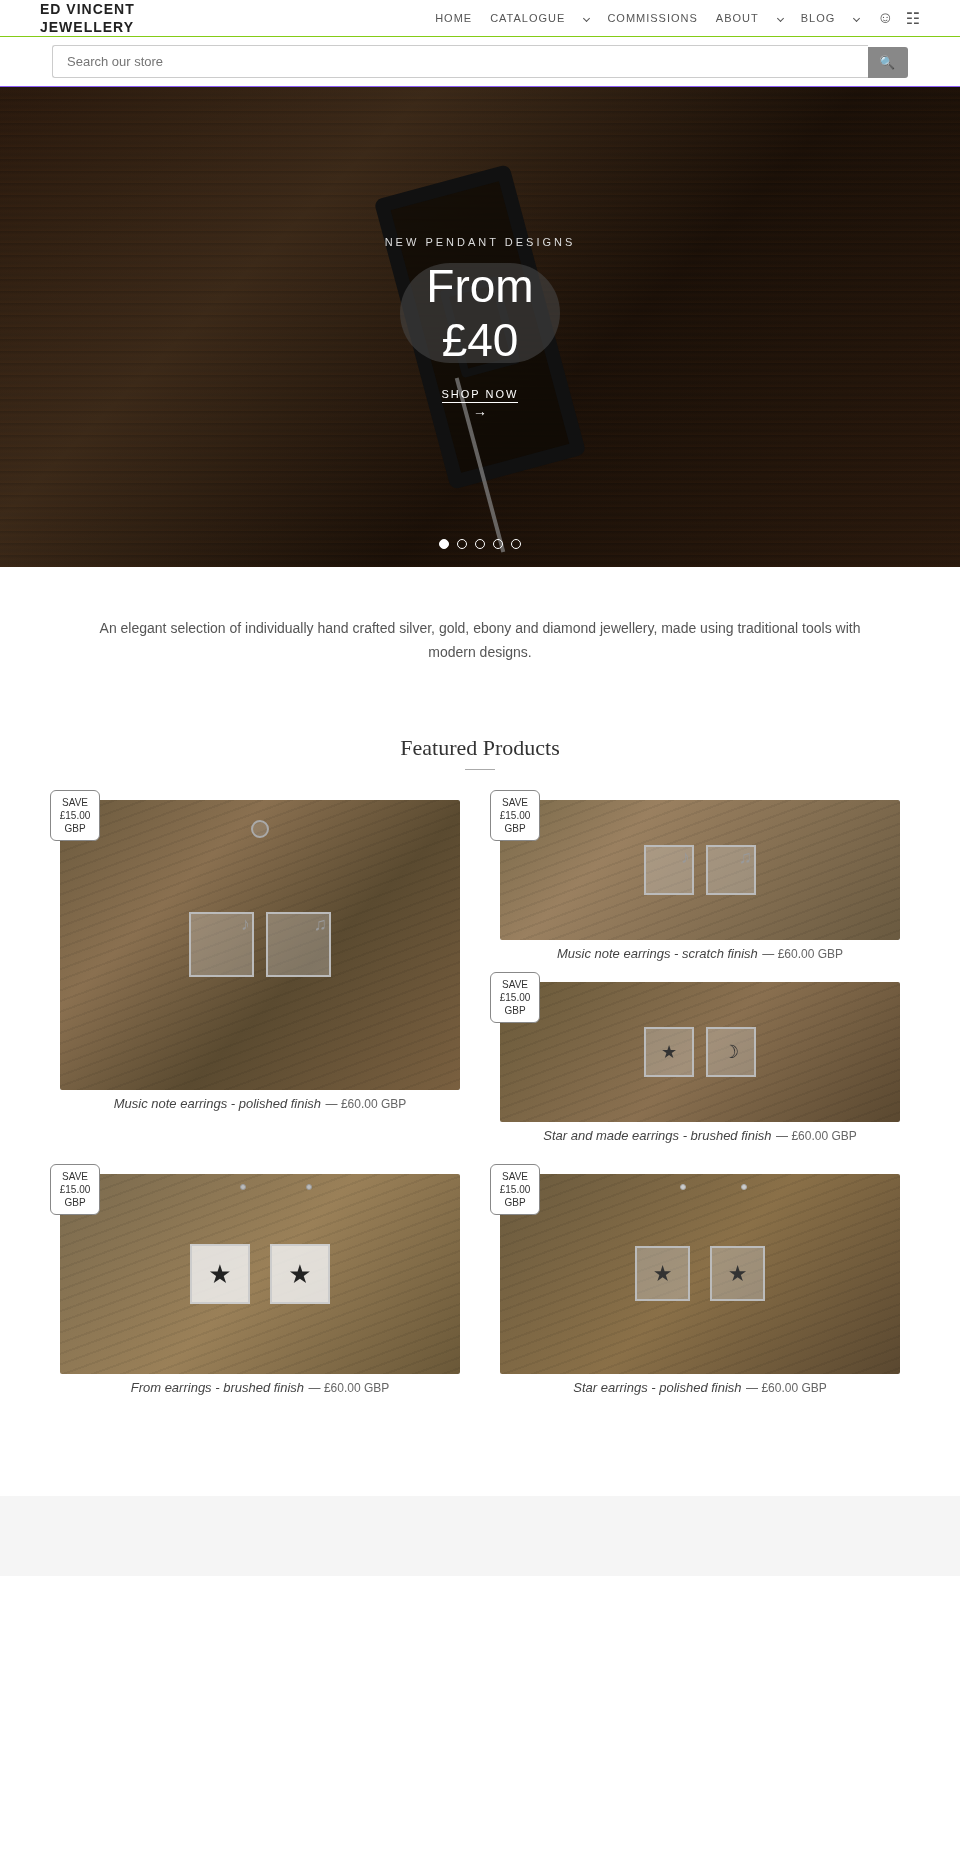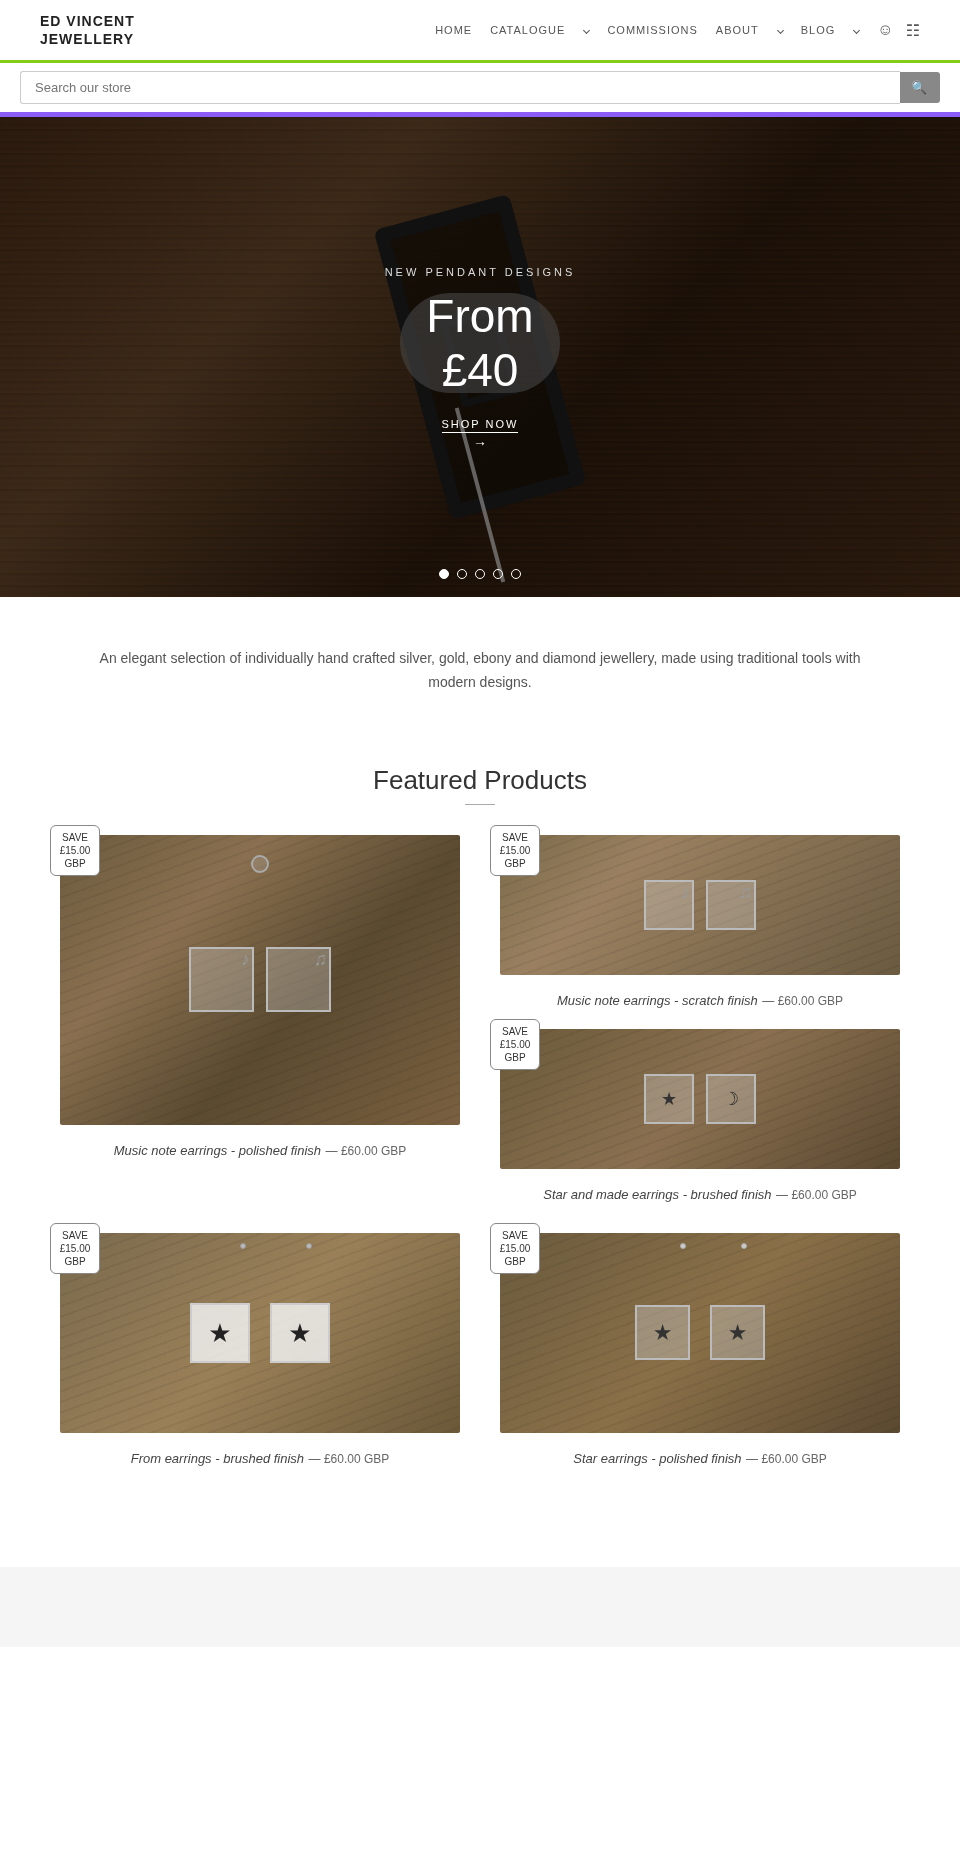--- a/index.html
+++ b/index.html
@@ -3,22 +3,22 @@
   <meta charset="utf-8">
   <style>
     * { margin: 0; padding: 0; box-sizing: border-box; }
     body { font-family: 'Helvetica Neue', Arial, sans-serif; background: #fff; color: #333; width: 960px; }
 
     
     header {
       display: flex;
       align-items: center;
       justify-content: space-between;
-      padding: 12px 40px;
-      border-bottom: 3px solid #84cc16;
+      padding: 0 40px;
+      border-bottom: 1px solid #84cc16;
       background: #fff;
     }
     .logo {
       font-size: 14px;
       font-weight: bold;
       letter-spacing: 1px;
       line-height: 1.3;
       text-transform: uppercase;
       color: #222;
     }
@@ -45,25 +45,25 @@
       gap: 12px;
     }
     .nav-icon {
       font-size: 16px;
       color: #555;
       cursor: pointer;
     }
 
     
     .search-bar {
-      padding: 8px 20px;
+      padding: 8px 52px;
       background: #fff;
-      border-bottom: 5px solid #8b5cf6;
-      display: flex;
-      align-items: center;
+      border-bottom: 1px solid #8b5cf6;
+      display: flex;
+      align-items: flex-end;
     }
     .search-bar input {
       width: 100%;
       padding: 8px 14px;
       border: 1px solid #ccc;
       border-right: none;
       font-size: 13px;
       color: #999;
       outline: none;
       border-radius: 3px 0 0 3px;
@@ -195,24 +195,25 @@
       line-height: 1.7;
       color: #555;
     }
 
     
     .featured-section {
       padding: 20px 60px 60px;
     }
     .featured-title {
       text-align: center;
-      font-size: 26px;
+      font-size: 22px;
       font-weight: 400;
       color: #333;
       margin-bottom: 8px;
+      font-family: Liberation Serif, serif;
     }
     .featured-divider {
       width: 30px;
       height: 1px;
       background: #aaa;
       margin: 0 auto 30px;
     }
 
     
     .product-grid {
@@ -276,21 +277,21 @@
       color: #444;
       margin-top: 10px;
       text-align: center;
     }
     .product-price {
       font-size: 12px;
       color: #666;
     }
     .product-name-price {
       text-align: center;
-      margin-top: 16px;
+      margin-top: 4px;
     }
 
     
     footer {
       background: #f5f5f5;
       padding: 30px 40px;
       margin-top: 40px;
       min-height: 80px;
     }
 

